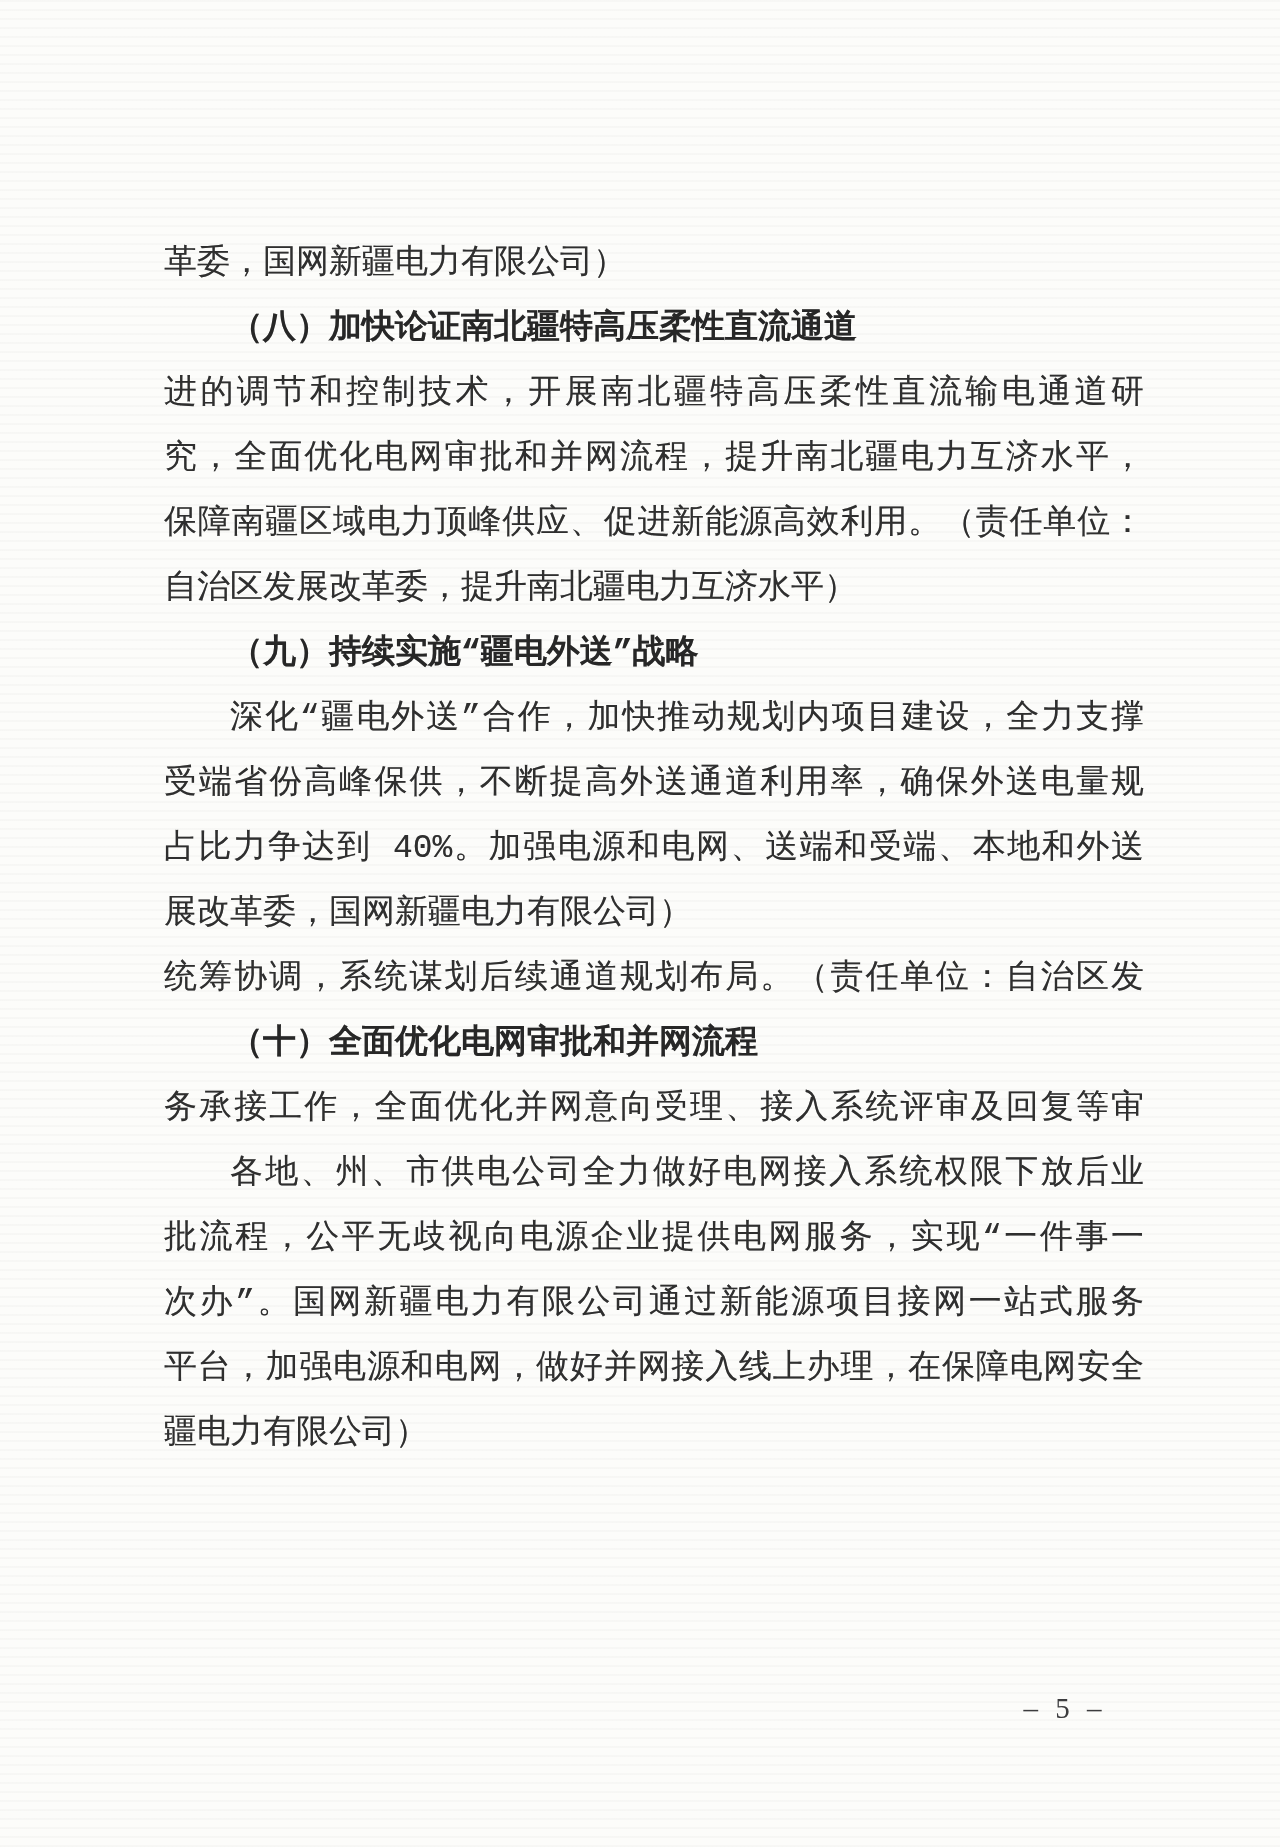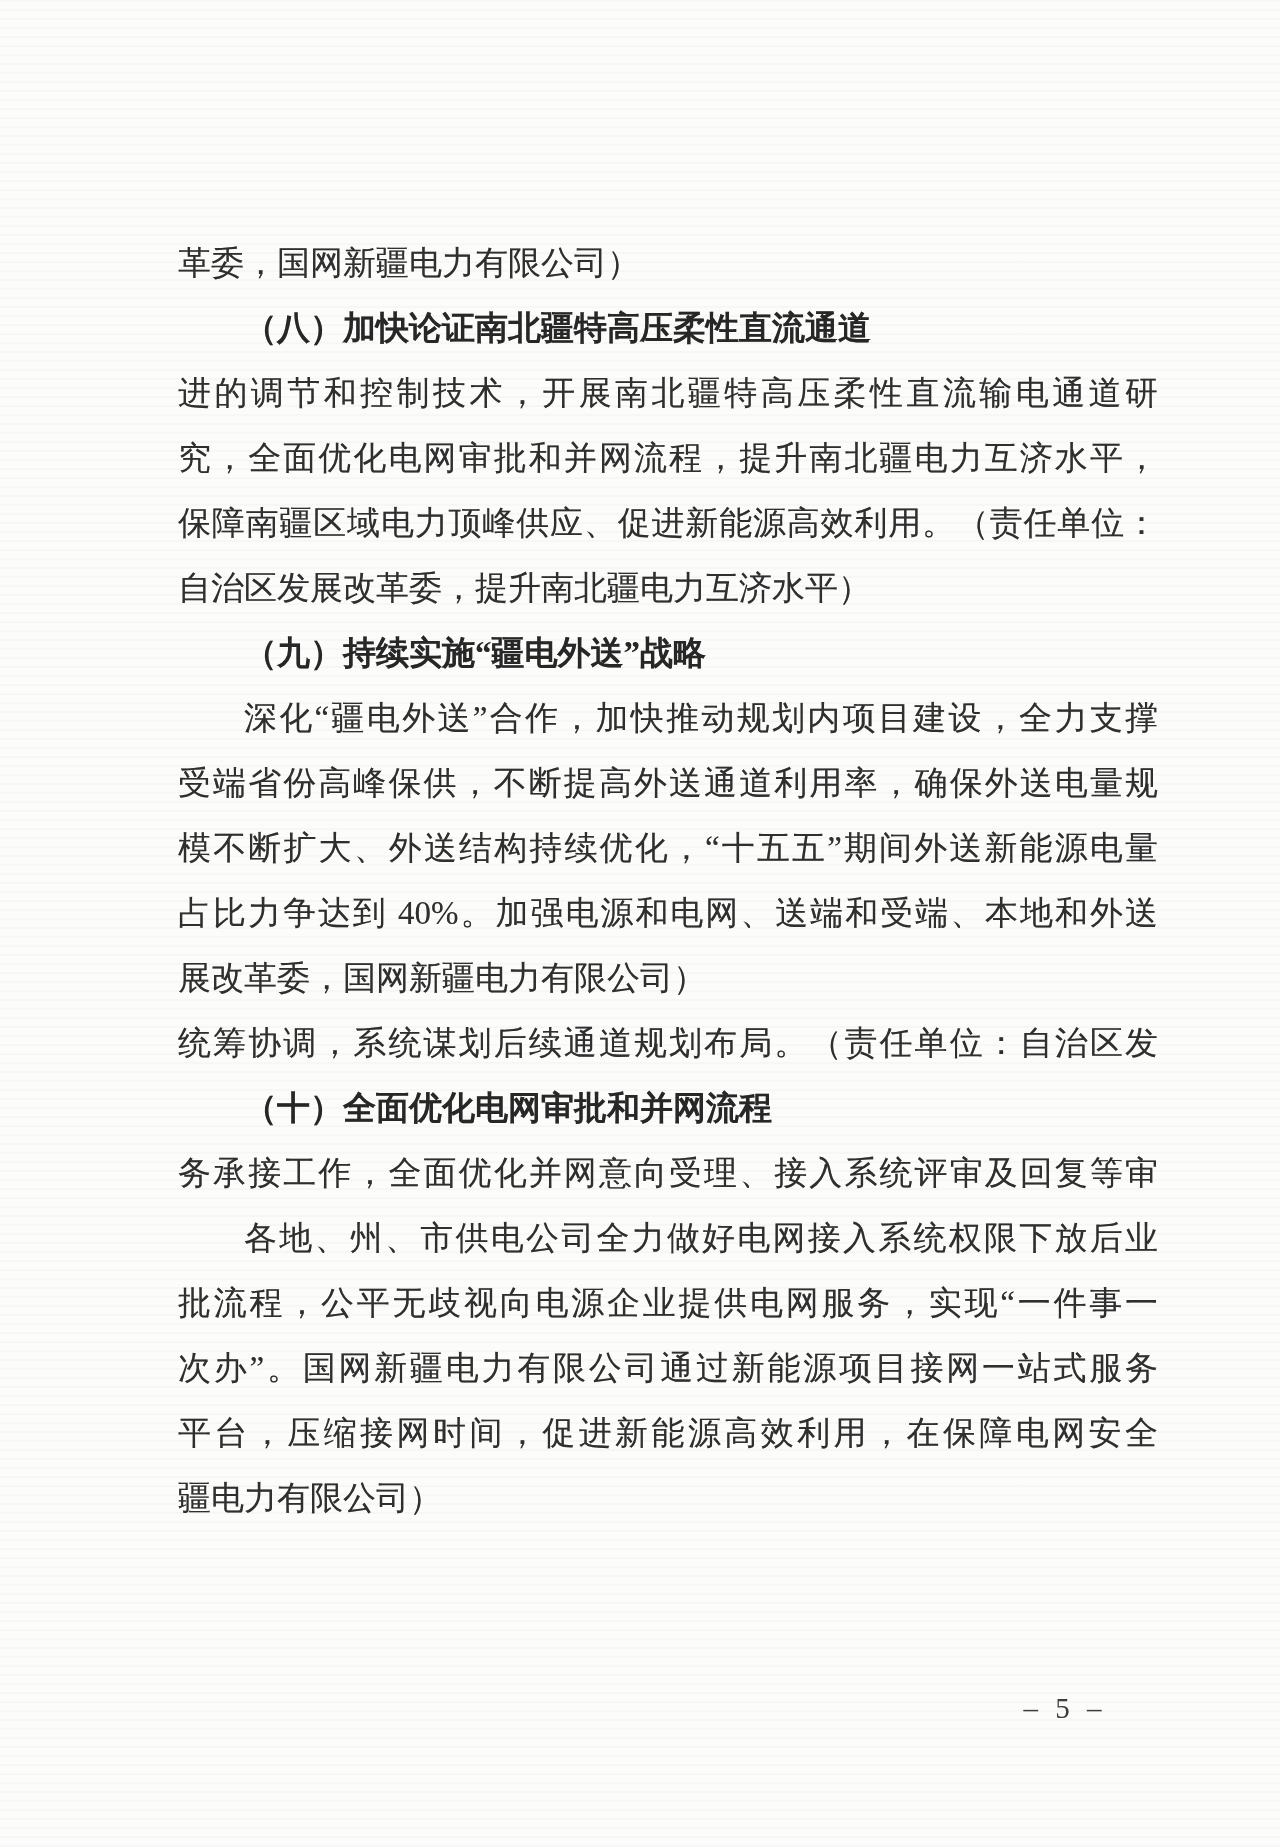--- a/index.html
+++ b/index.html
@@ -22,24 +22,24 @@
     background-image: repeating-linear-gradient(
       to bottom,
       rgba(150,150,148,0.05) 0px,
       rgba(150,150,148,0.05) 2px,
       rgba(255,255,255,0) 2px,
       rgba(255,255,255,0) 9px
     );
   }
   .textblock {
     position: absolute;
-    left: 178px;
+    left: 164px;
     top: 231px;
     width: 980px;
-    font-family: Liberation Serif, serif;
+    font-family: Liberation Mono, monospace;
     font-size: 33px;
     line-height: 65px;
     color: #2f2f2f;
     text-shadow: 0 0 0.5px rgba(40,40,40,0.4);
   }
   .line {
     height: 65px;
     white-space: normal;
   }
   
@@ -81,31 +81,30 @@
 
     <div class="line just">进的调节和控制技术，开展南北疆特高压柔性直流输电通道研</div>
     <div class="line just">究，全面优化电网审批和并网流程，提升南北疆电力互济水平，</div>
     <div class="line just">保障南疆区域电力顶峰供应、促进新能源高效利用。（责任单位：</div>
     <div class="line">自治区发展改革委，提升南北疆电力互济水平）</div>
 
     <div class="line heading">（九）持续实施“疆电外送”战略</div>
 
     <div class="line indent just">深化“疆电外送”合作，加快推动规划内项目建设，全力支撑</div>
     <div class="line just">受端省份高峰保供，不断提高外送通道利用率，确保外送电量规</div>
-    <div class="line just">模不断扩大、外送结构持续优化，“十五五”期间外送新能源电量</div>
     <div class="line just">占比力争达到 40%。加强电源和电网、送端和受端、本地和外送</div>
     <div class="line">展改革委，国网新疆电力有限公司）</div>
     <div class="line just">统筹协调，系统谋划后续通道规划布局。（责任单位：自治区发</div>
 
     <div class="line heading">（十）全面优化电网审批和并网流程</div>
 
     <div class="line just">务承接工作，全面优化并网意向受理、接入系统评审及回复等审</div>
     <div class="line indent just">各地、州、市供电公司全力做好电网接入系统权限下放后业</div>
     <div class="line just">批流程，公平无歧视向电源企业提供电网服务，实现“一件事一</div>
     <div class="line just">次办”。国网新疆电力有限公司通过新能源项目接网一站式服务</div>
-    <div class="line just">平台，压缩接网时间，促进新能源高效利用，在保障电网安全</div>
+    <div class="line just">平台，加强电源和电网，做好并网接入线上办理，在保障电网安全</div>
     <div class="line">疆电力有限公司）</div>
 
   </div>
 
   <div class="footer">– 5 –</div>
 
 </div>
 
 </body></html>

